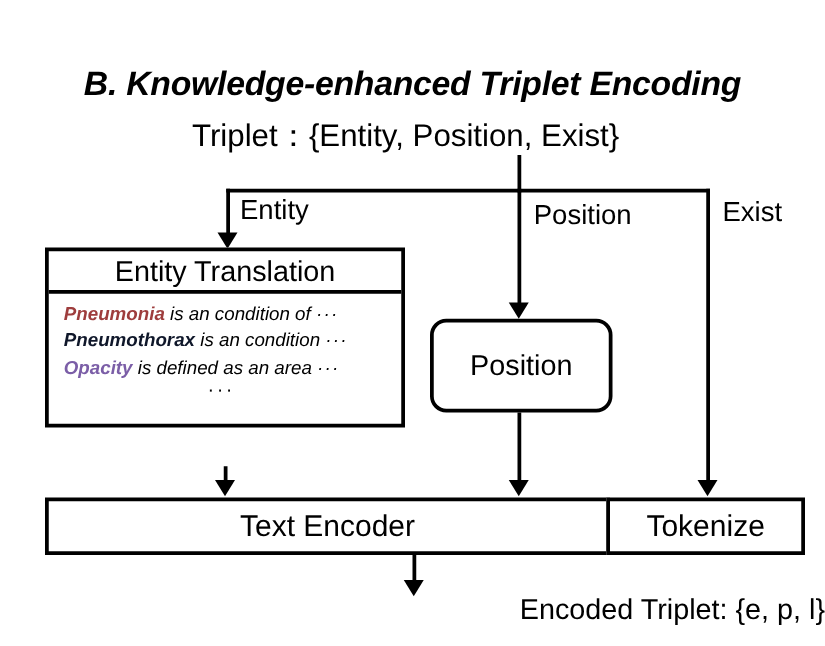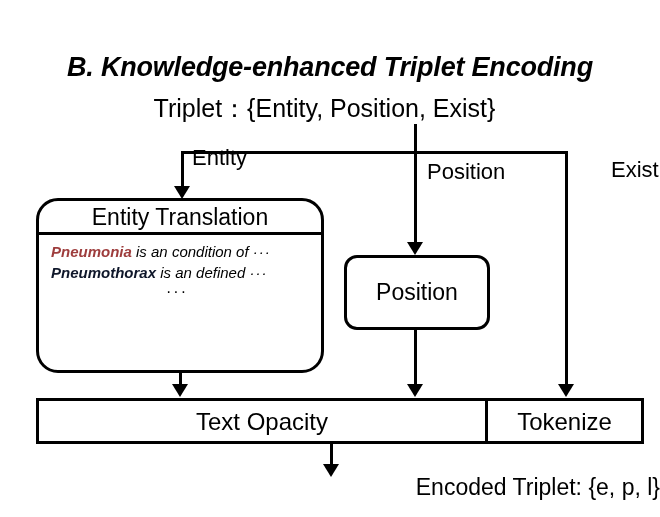--- a/index.html
+++ b/index.html
@@ -49,23 +49,23 @@
     font-size: 25px;
     white-space: nowrap;
   }
 
   
   .branch-label {
     position: absolute;
     font-size: 22px;
     white-space: nowrap;
   }
-  #label-entity   { left: 192px; top: 145px; }
+  #label-entity   { left: 192px; top: 155px; }
   #label-position { left: 427px; top: 159px; }
-  #label-exist    { left: 578px; top: 157px; margin-left: 33px; }
+  #label-exist    { left: 578px; top: 157px; }
 
   
   .hline {
     position: absolute;
     height: 3px;
     background: #000;
   }
   .vline {
     position: absolute;
     width: 3px;
@@ -85,22 +85,21 @@
     position: absolute;
     border: 3px solid #000;
     background: #fff;
     box-sizing: border-box;
   }
 
   #entity-translation-box {
     left: 36px;
     top: 198px;
     width: 288px;
-    height: 175px;
-    border-radius: 22px;
+    height: 144px;
   }
   #entity-translation-title {
     position: absolute;
     left: 0; top: 0;
     width: 100%;
     height: 34px;
     line-height: 33px;
     text-align: center;
     font-size: 23px;
     border-bottom: 3px solid #000;
@@ -218,40 +217,43 @@
 
   <div class="box" id="entity-translation-box">
     <div id="entity-translation-title">Entity Translation</div>
     <div id="knowledge-base-body">
 
       <div class="kb-entry">
         <span class="kb-term" style="color:#9e3d3d;">Pneumonia</span><span> is an  condition of </span><span class="kb-ellipsis">···</span>
       </div>
 
       <div class="kb-entry">
-        <span class="kb-term" style="color:#0f172a;">Pneumothorax</span><span> is an defined </span><span class="kb-ellipsis">···</span>
+        <span class="kb-term" style="color:#0f172a;">Pneumothorax</span><span> is an condition </span><span class="kb-ellipsis">···</span>
       </div>
 
+      <div class="kb-entry">
+        <span class="kb-term" style="color:#7b5ea7;">Opacity</span><span> is defined as an area </span><span class="kb-ellipsis">···</span>
+      </div>
 
       <div id="kb-more">···</div>
     </div>
   </div>
 
   <div class="vline" style="left:179px; top:373px; height:11px;"></div>
   <div class="arrowhead" style="left:172px; top:384px;"></div>
 
   <div class="box" id="position-prompt-box">
     <div class="pp-line">Position</div>
   </div>
 
   <div class="vline" style="left:414px; top:330px; height:54px;"></div>
   <div class="arrowhead" style="left:407px; top:384px;"></div>
 
   <div class="box" id="text-encoder-box">
-    <span>Text Opacity</span>
+    <span>Text Encoder</span>
   </div>
   <div class="box" id="tokenize-box">
     <span>Tokenize</span>
   </div>
 
   <div class="vline" style="left:330px; top:444px; height:22px;"></div>
   <div class="arrowhead" style="left:323px; top:464px;"></div>
 
   <div id="encoded-triplet">Encoded Triplet: {e, p, l}</div>
 

